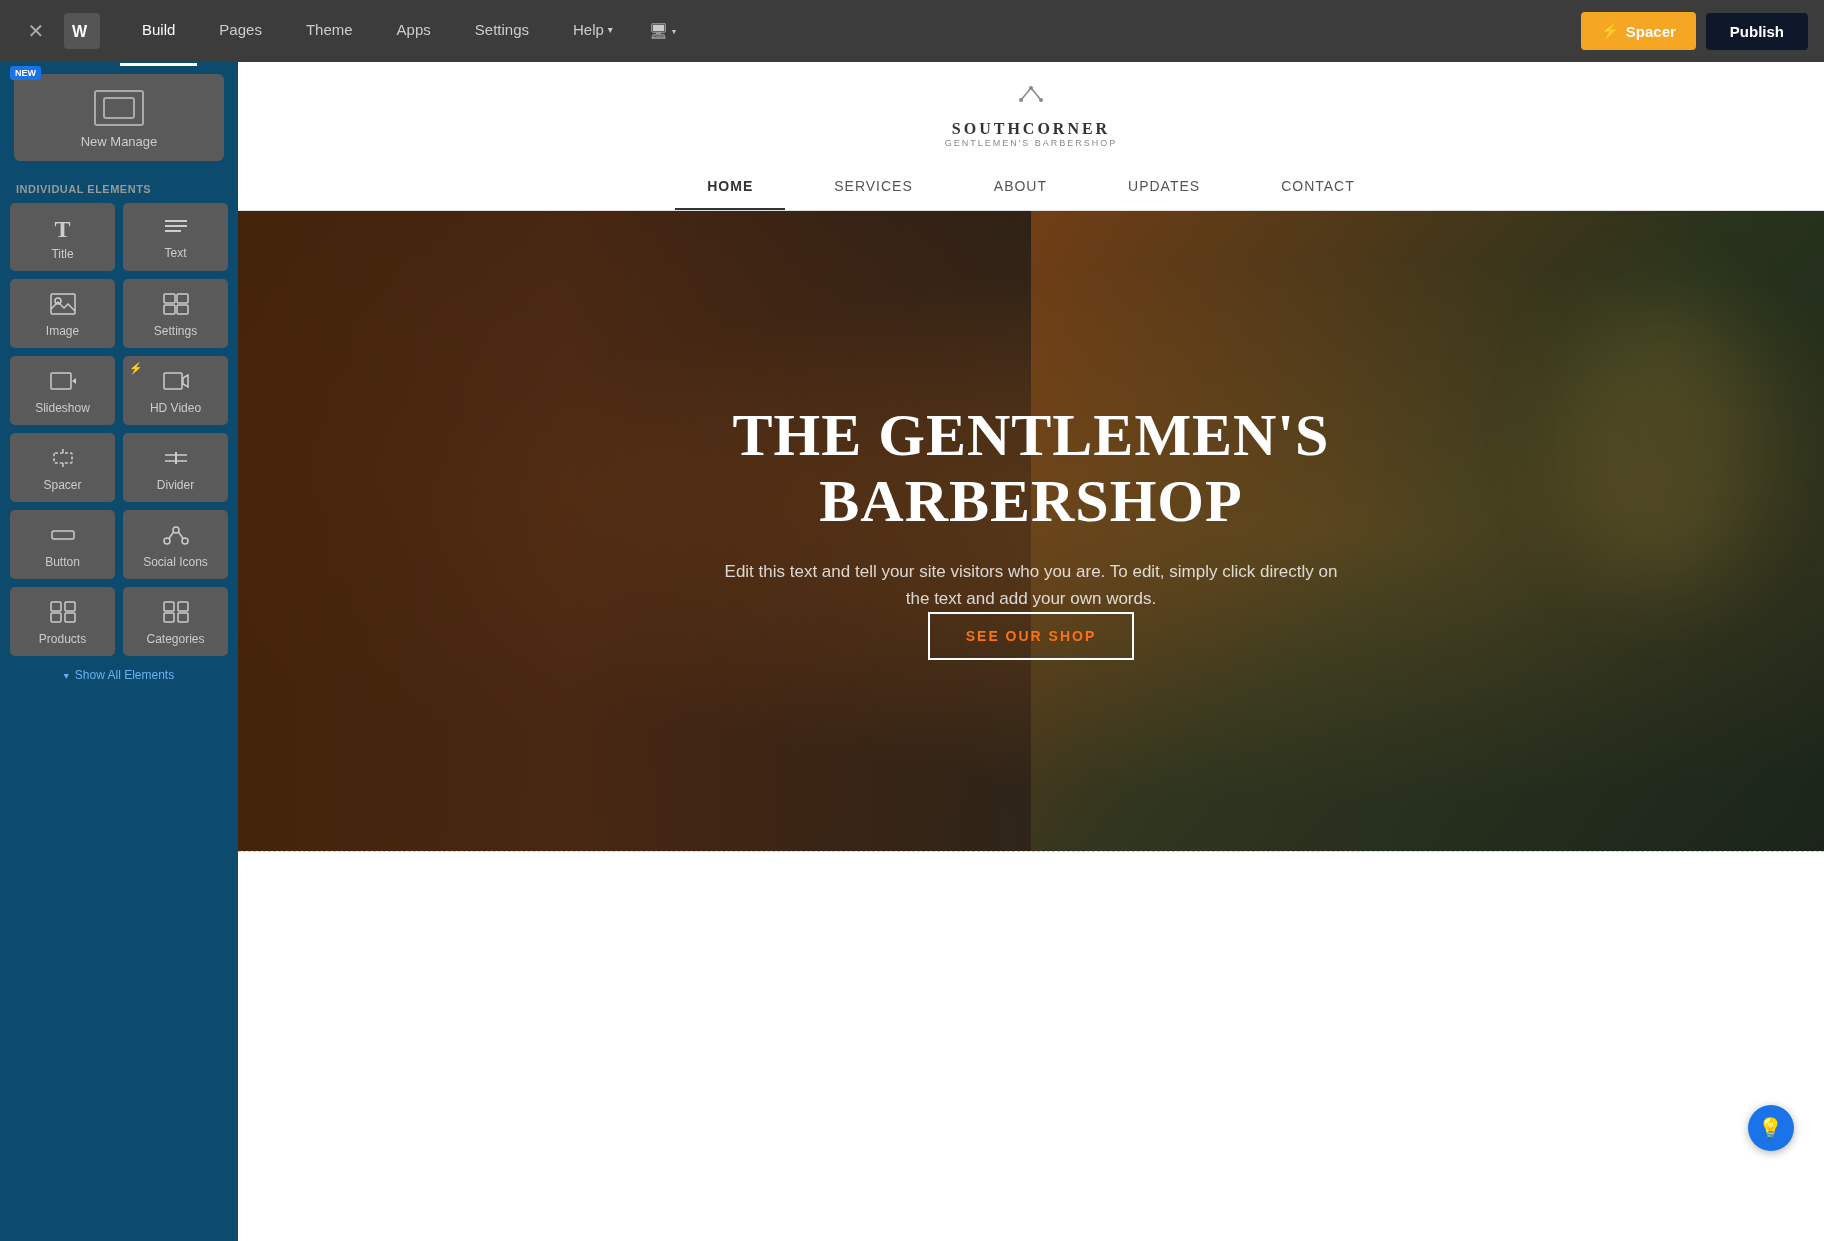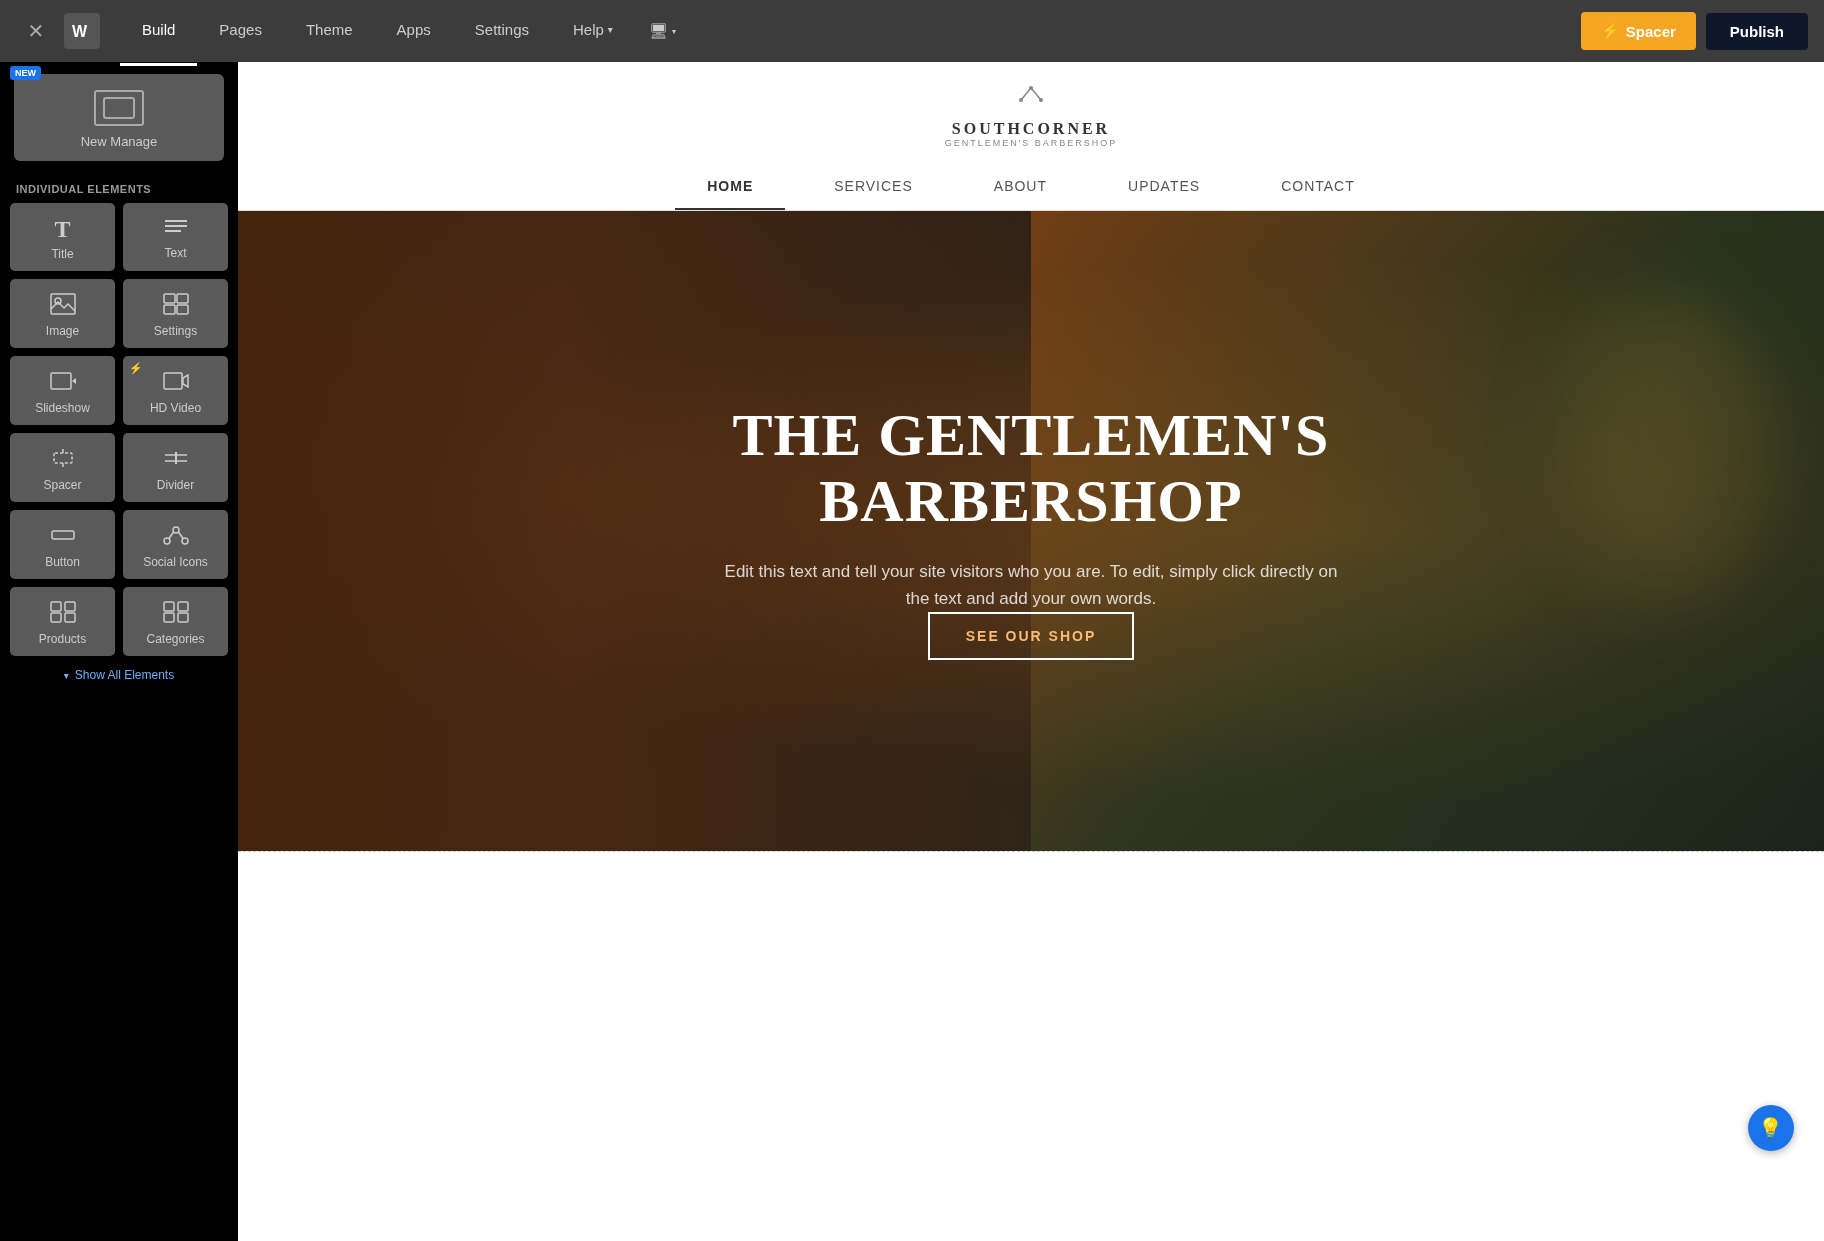--- a/index.html
+++ b/index.html
@@ -88,21 +88,21 @@
 
     
     .main-layout {
       display: flex;
       height: calc(1241px - 62px);
     }
 
     
     .sidebar {
       width: 238px;
-      background: #000000;
+      background: #0c4a6e;
       flex-shrink: 0;
       overflow-y: auto;
       padding-bottom: 20px;
     }
 
     
     .section-block {
       margin: 12px 14px;
       background: #5a5a5a;
       border-radius: 6px;
@@ -326,21 +326,21 @@
     }
     .hero-subtitle {
       font-size: 17px;
       color: rgba(255,255,255,0.8);
       line-height: 1.6;
     }
     .hero-cta {
       display: inline-block;
       background: transparent;
       border: 2px solid #fff;
-      color: #fdba74;
+      color: #f97316;
       padding: 14px 36px;
       font-size: 14px;
       font-weight: bold;
       letter-spacing: 2px;
       cursor: pointer;
       text-transform: uppercase;
     }
 
     
     .help-float {

